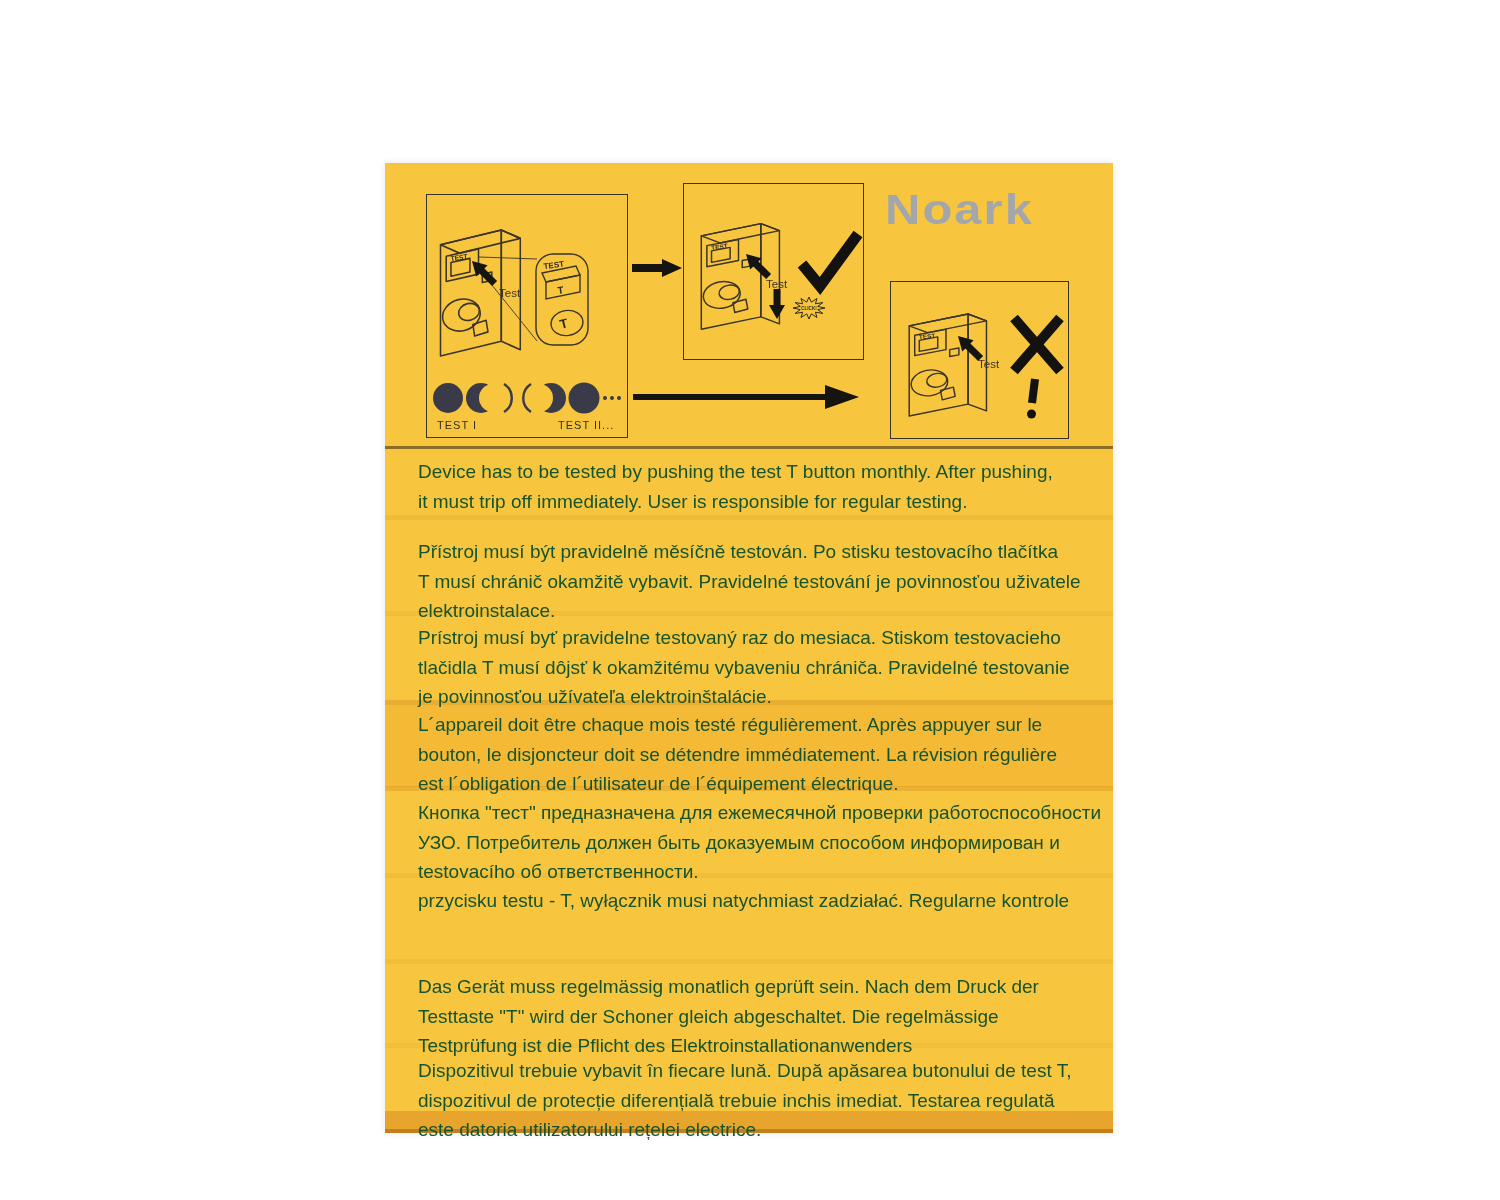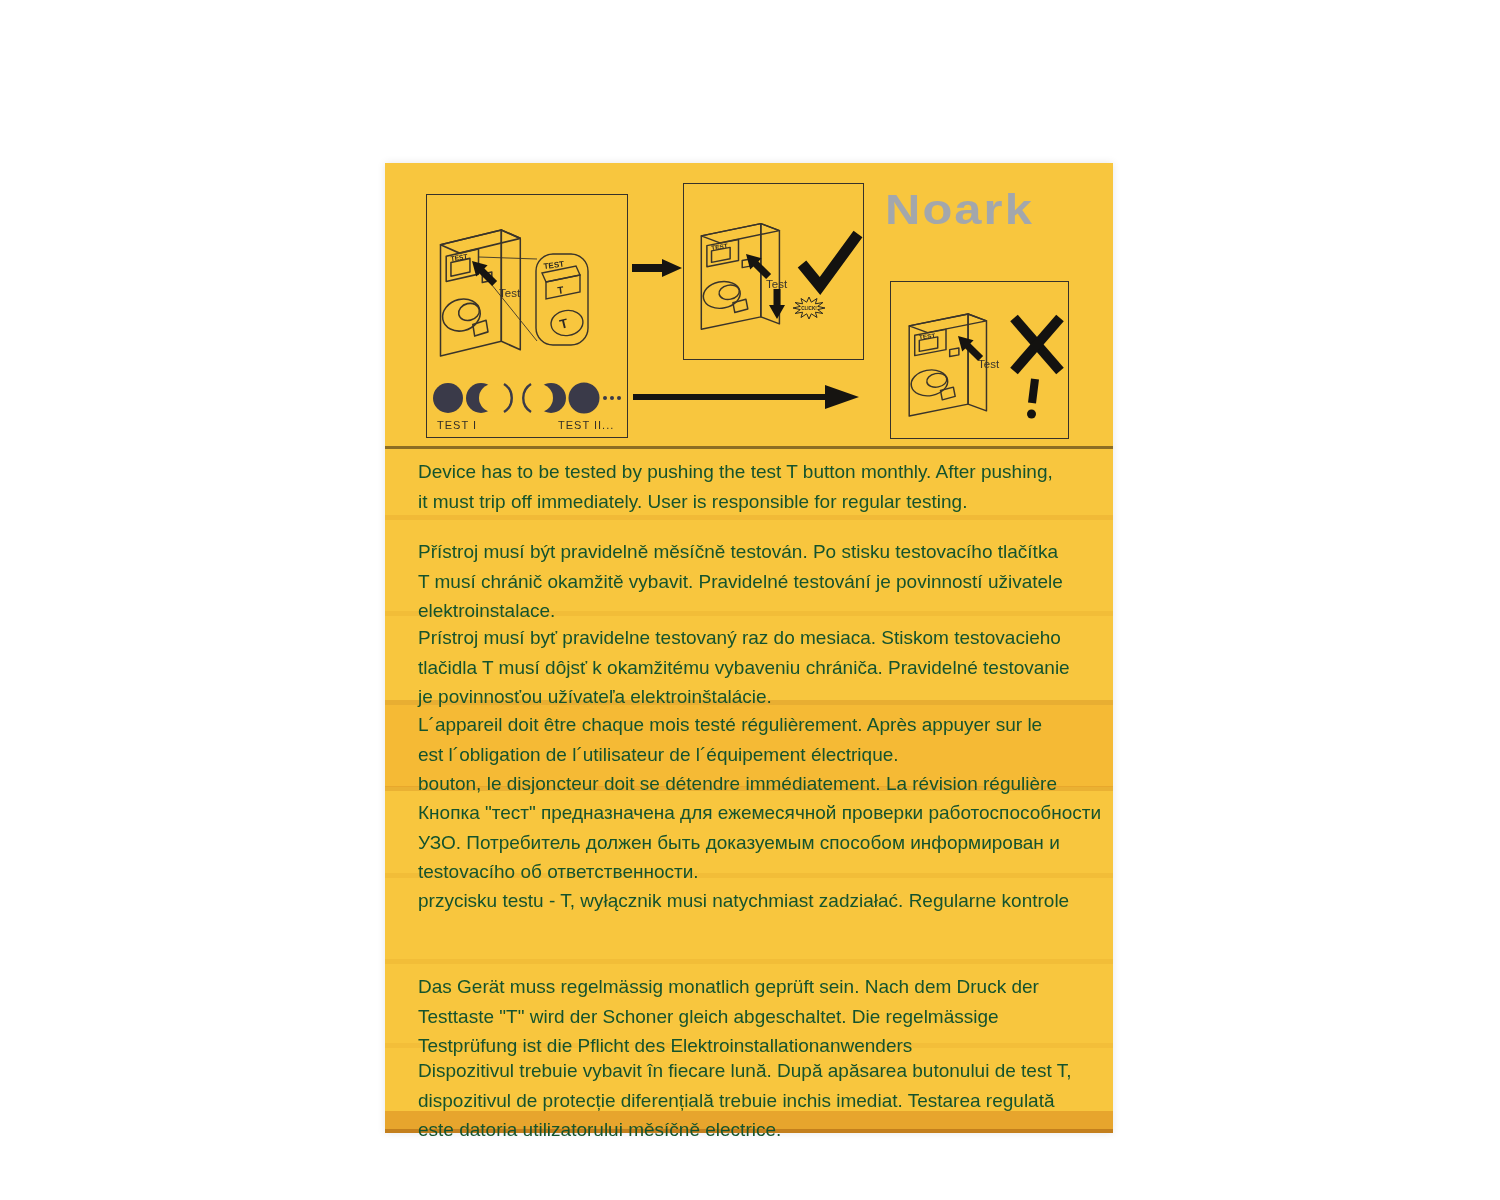--- a/index.html
+++ b/index.html
@@ -161,46 +161,46 @@
         </g>
       </svg>
     </div>
 
     <div class="text-section s-en">
       <div class="line">Device has to be tested by pushing the test T button monthly. After pushing,</div>
       <div class="line">it must trip off immediately. User is responsible for regular testing.</div>
     </div>
     <div class="text-section s-cz">
       <div class="line">Přístroj musí být pravidelně měsíčně testován. Po stisku testovacího tlačítka</div>
-      <div class="line">T musí chránič okamžitě vybavit. Pravidelné testování je povinností uživatele</div>
+      <div class="line">T musí chránič okamžitě vybavit. Pravidelné testování je povinnosťou uživatele</div>
       <div class="line">elektroinstalace.</div>
     </div>
     <div class="text-section s-sk">
       <div class="line">Prístroj musí byť pravidelne testovaný raz do mesiaca. Stiskom testovacieho</div>
       <div class="line">tlačidla T musí dôjsť k okamžitému vybaveniu chrániča. Pravidelné testovanie</div>
       <div class="line">je povinnosťou užívateľa elektroinštalácie.</div>
     </div>
     <div class="text-section s-fr">
       <div class="line">L´appareil doit être chaque mois testé régulièrement. Après appuyer sur le</div>
+      <div class="line">bouton, le disjoncteur doit se détendre immédiatement. La révision régulière</div>
       <div class="line">est l´obligation de l´utilisateur de l´équipement électrique.</div>
-      <div class="line">bouton, le disjoncteur doit se détendre immédiatement. La révision régulière</div>
     </div>
     <div class="text-section s-ru">
       <div class="line">Кнопка "тест" предназначена для ежемесячной проверки работоспособности</div>
       <div class="line">УЗО. Потребитель должен быть доказуемым способом информирован и</div>
       <div class="line">testovacího об ответственности.</div>
     </div>
     <div class="text-section s-pl">
       <div class="line">przycisku testu - T, wyłącznik musi natychmiast zadziałać. Regularne kontrole</div>
     </div>
     <div class="text-section s-de">
       <div class="line">Das Gerät muss regelmässig monatlich geprüft sein. Nach dem Druck der</div>
       <div class="line">Testtaste "T" wird der Schoner gleich abgeschaltet. Die regelmässige</div>
       <div class="line">Testprüfung ist die Pflicht des Elektroinstallationanwenders</div>
     </div>
     <div class="text-section s-ro">
       <div class="line">Dispozitivul trebuie vybavit în fiecare lună. După apăsarea butonului de test T,</div>
       <div class="line">dispozitivul de protecție diferențială trebuie inchis imediat. Testarea regulată</div>
-      <div class="line">este datoria utilizatorului měsíčně electrice.</div>
+      <div class="line">este datoria utilizatorului rețelei electrice.</div>
     </div>
 
   </div>
 </div>
 
 </body></html>

